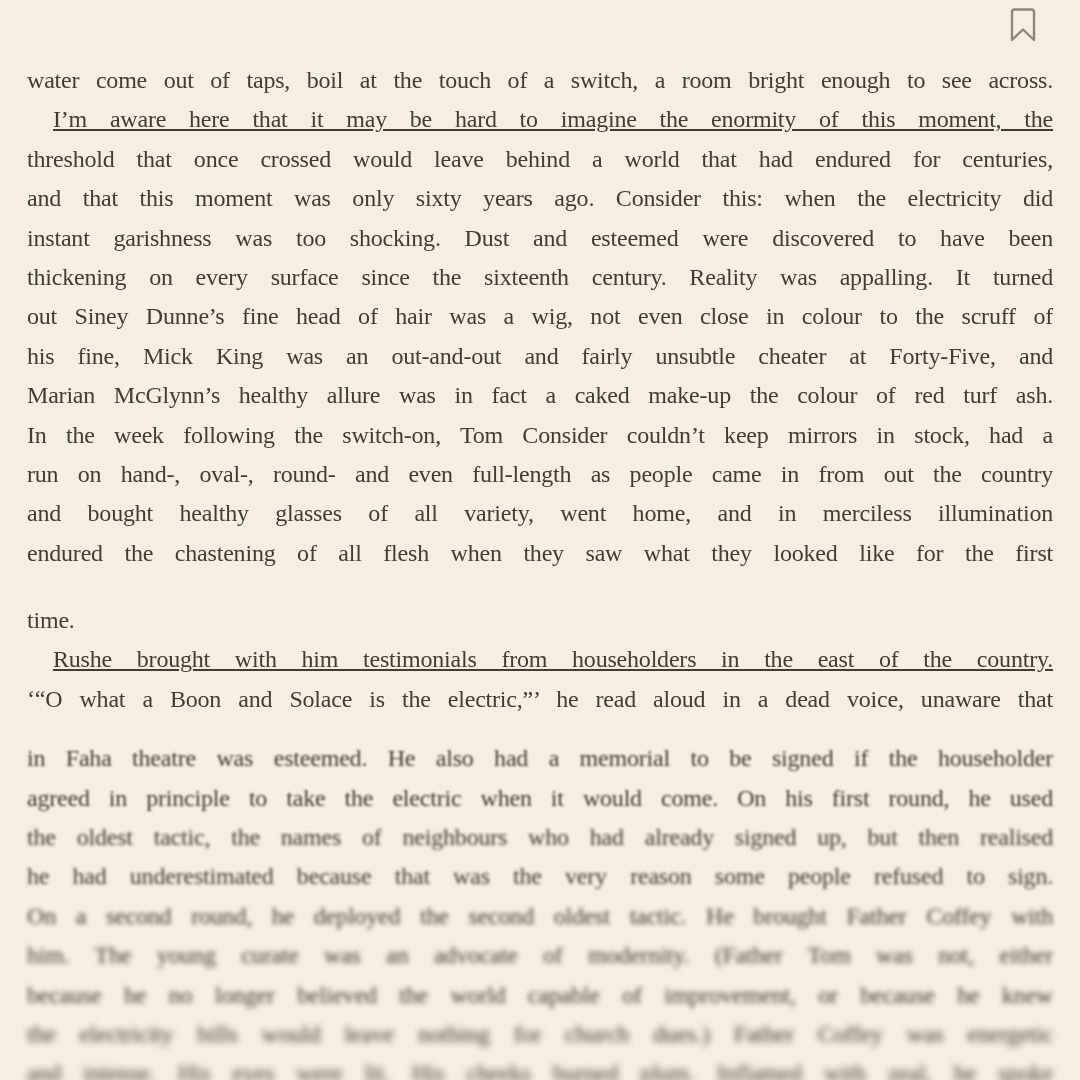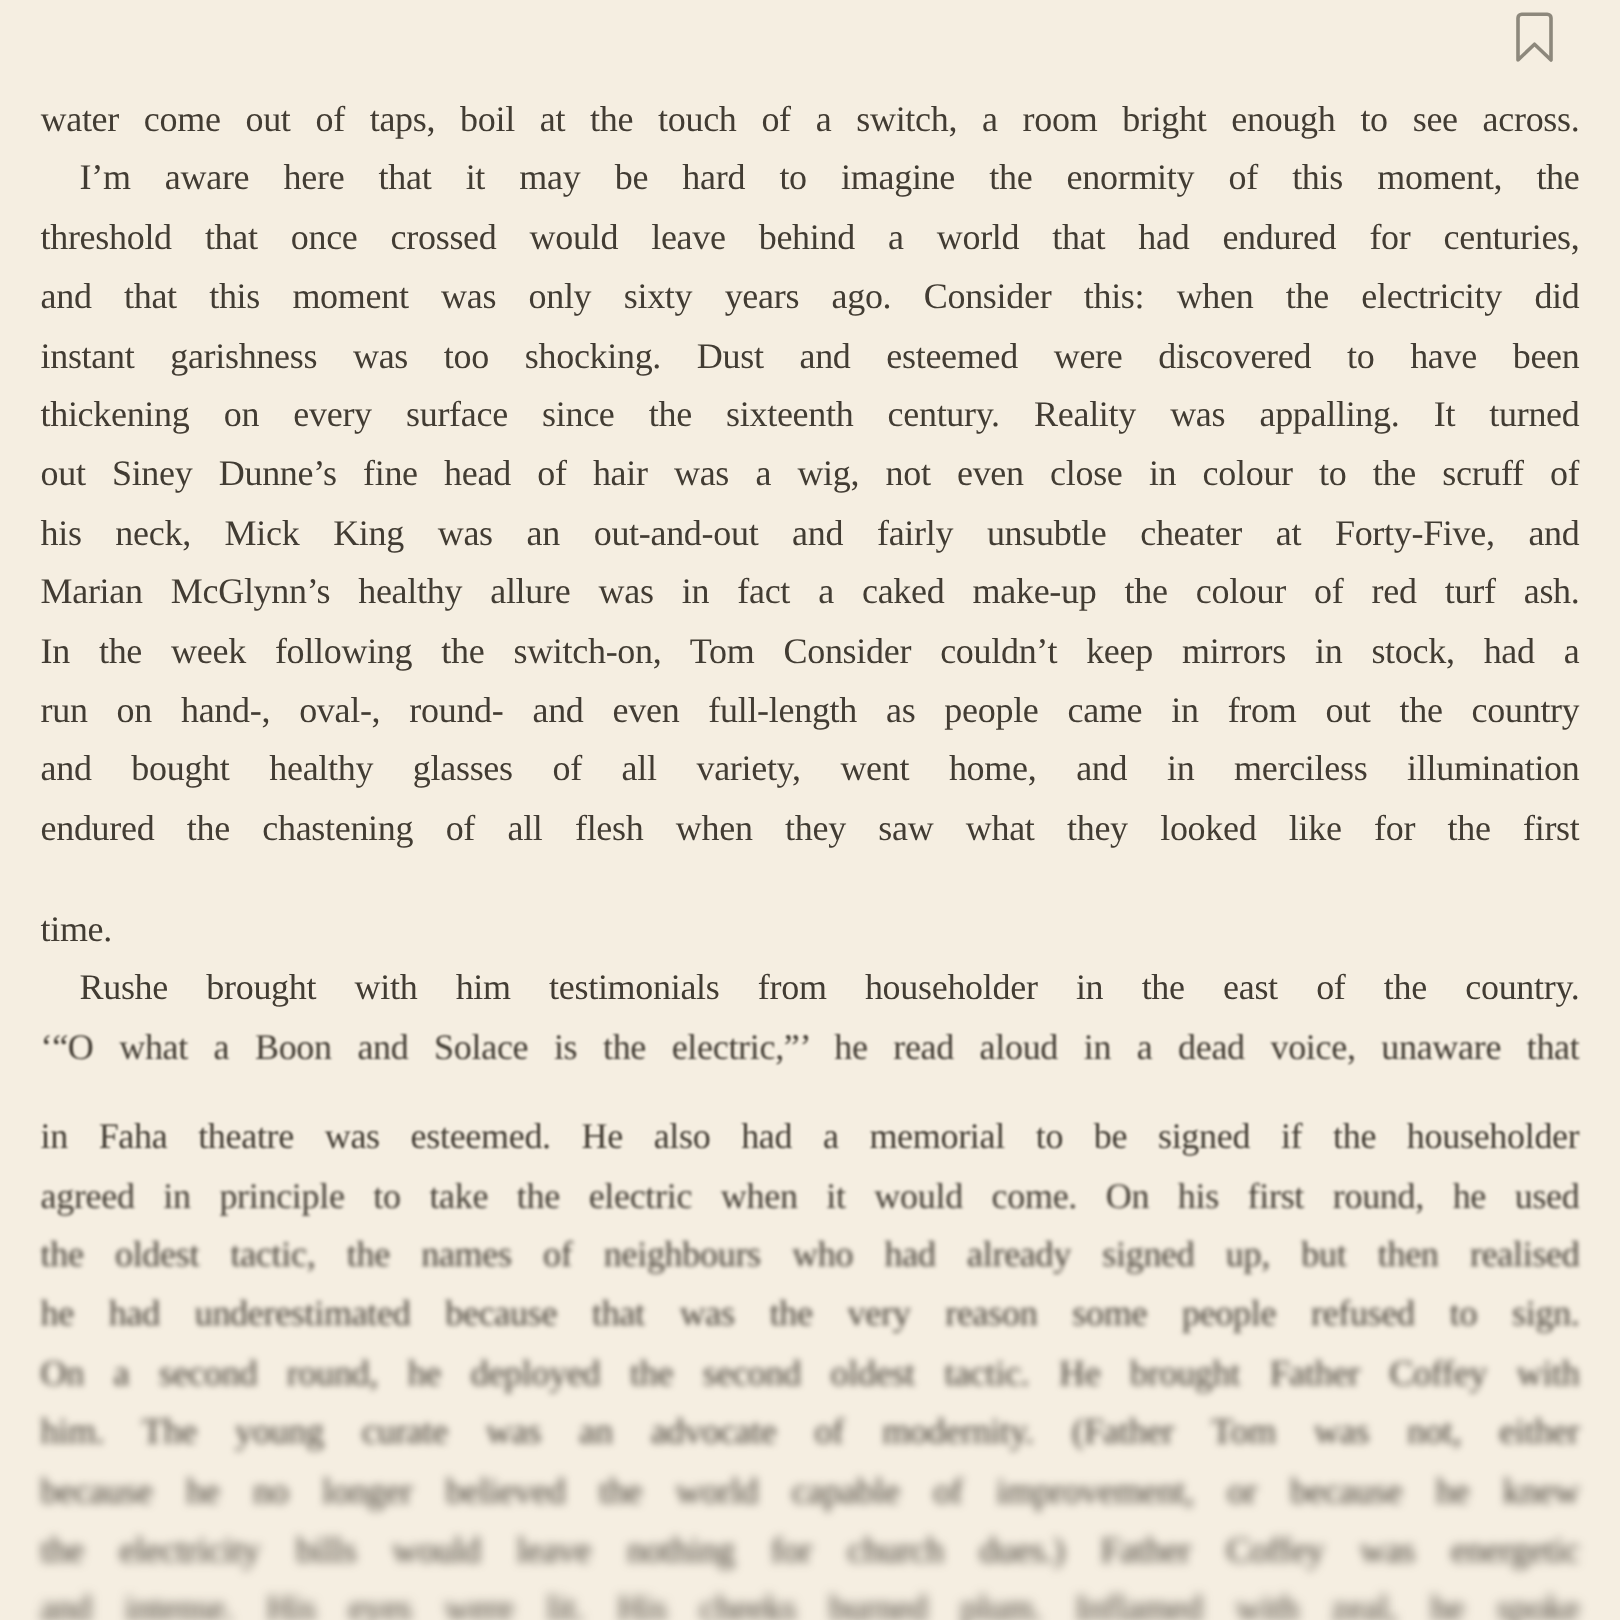--- a/index.html
+++ b/index.html
@@ -37,20 +37,21 @@
     text-align-last: justify;
     overflow: hidden;
     white-space: nowrap;
   }
   .line.last {
     text-align-last: left;
     margin-top: 28px;
   }
   .line.indent {
     text-indent: 26px;
+    text-decoration: underline;
   }
 </style>
 </head>
 <body>
 
 <div class="page" style="background: rgb(245, 238, 225);">
 
   <button class="bookmark-btn" aria-label="bookmark">
     <span>
       <svg width="32" height="38" viewBox="0 0 32 38">
@@ -60,28 +61,28 @@
   </button>
 
   <div class="text-block" style="color: rgb(66, 60, 51);">
       <div class="line">water come out of taps, boil at the touch of a switch, a room bright enough to see across.</div>
       <div class="line indent">I’m aware here that it may be hard to imagine the enormity of this moment, the</div>
       <div class="line">threshold that once crossed would leave behind a world that had endured for centuries,</div>
       <div class="line">and that this moment was only sixty years ago. Consider this: when the electricity did</div>
       <div class="line">instant garishness was too shocking. Dust and esteemed were discovered to have been</div>
       <div class="line">thickening on every surface since the sixteenth century. Reality was appalling. It turned</div>
       <div class="line">out Siney Dunne’s fine head of hair was a wig, not even close in colour to the scruff of</div>
-      <div class="line">his neck, Mick King was an out-and-out and fairly unsubtle cheater at Forty-Five, and</div>
+      <div class="line">his fine, Mick King was an out-and-out and fairly unsubtle cheater at Forty-Five, and</div>
       <div class="line">Marian McGlynn’s healthy allure was in fact a caked make-up the colour of red turf ash.</div>
       <div class="line">In the week following the switch-on, Tom Consider couldn’t keep mirrors in stock, had a</div>
       <div class="line">run on hand-, oval-, round- and even full-length as people came in from out the country</div>
       <div class="line">and bought healthy glasses of all variety, went home, and in merciless illumination</div>
       <div class="line">endured the chastening of all flesh when they saw what they looked like for the first</div>
       <div class="line last">time.</div>
-      <div class="line indent" style="filter: blur(0.3px);">Rushe brought with him testimonials from householder in the east of the country.</div>
+      <div class="line indent" style="filter: blur(0.3px);">Rushe brought with him testimonials from householders in the east of the country.</div>
       <div class="line" style="filter: blur(0.6px);">‘“O what a Boon and Solace is the electric,”’ he read aloud in a dead voice, unaware that</div>
       <div class="line" style="filter: blur(0.8px); margin-top: 20px;">in Faha theatre was esteemed. He also had a memorial to be signed if the householder</div>
       <div class="line" style="filter: blur(1.1px);">agreed in principle to take the electric when it would come. On his first round, he used</div>
       <div class="line" style="filter: blur(1.4px);">the oldest tactic, the names of neighbours who had already signed up, but then realised</div>
       <div class="line" style="filter: blur(1.7px);">he had underestimated because that was the very reason some people refused to sign.</div>
       <div class="line" style="filter: blur(2.1px);">On a second round, he deployed the second oldest tactic. He brought Father Coffey with</div>
       <div class="line" style="filter: blur(2.4px);">him. The young curate was an advocate of modernity. (Father Tom was not, either</div>
       <div class="line" style="filter: blur(2.8px);">because he no longer believed the world capable of improvement, or because he knew</div>
       <div class="line" style="filter: blur(3.2px);">the electricity bills would leave nothing for church dues.) Father Coffey was energetic</div>
       <div class="line" style="filter: blur(3.6px);">and intense. His eyes were lit. His cheeks burned plum. Inflamed with zeal, he spoke</div>

